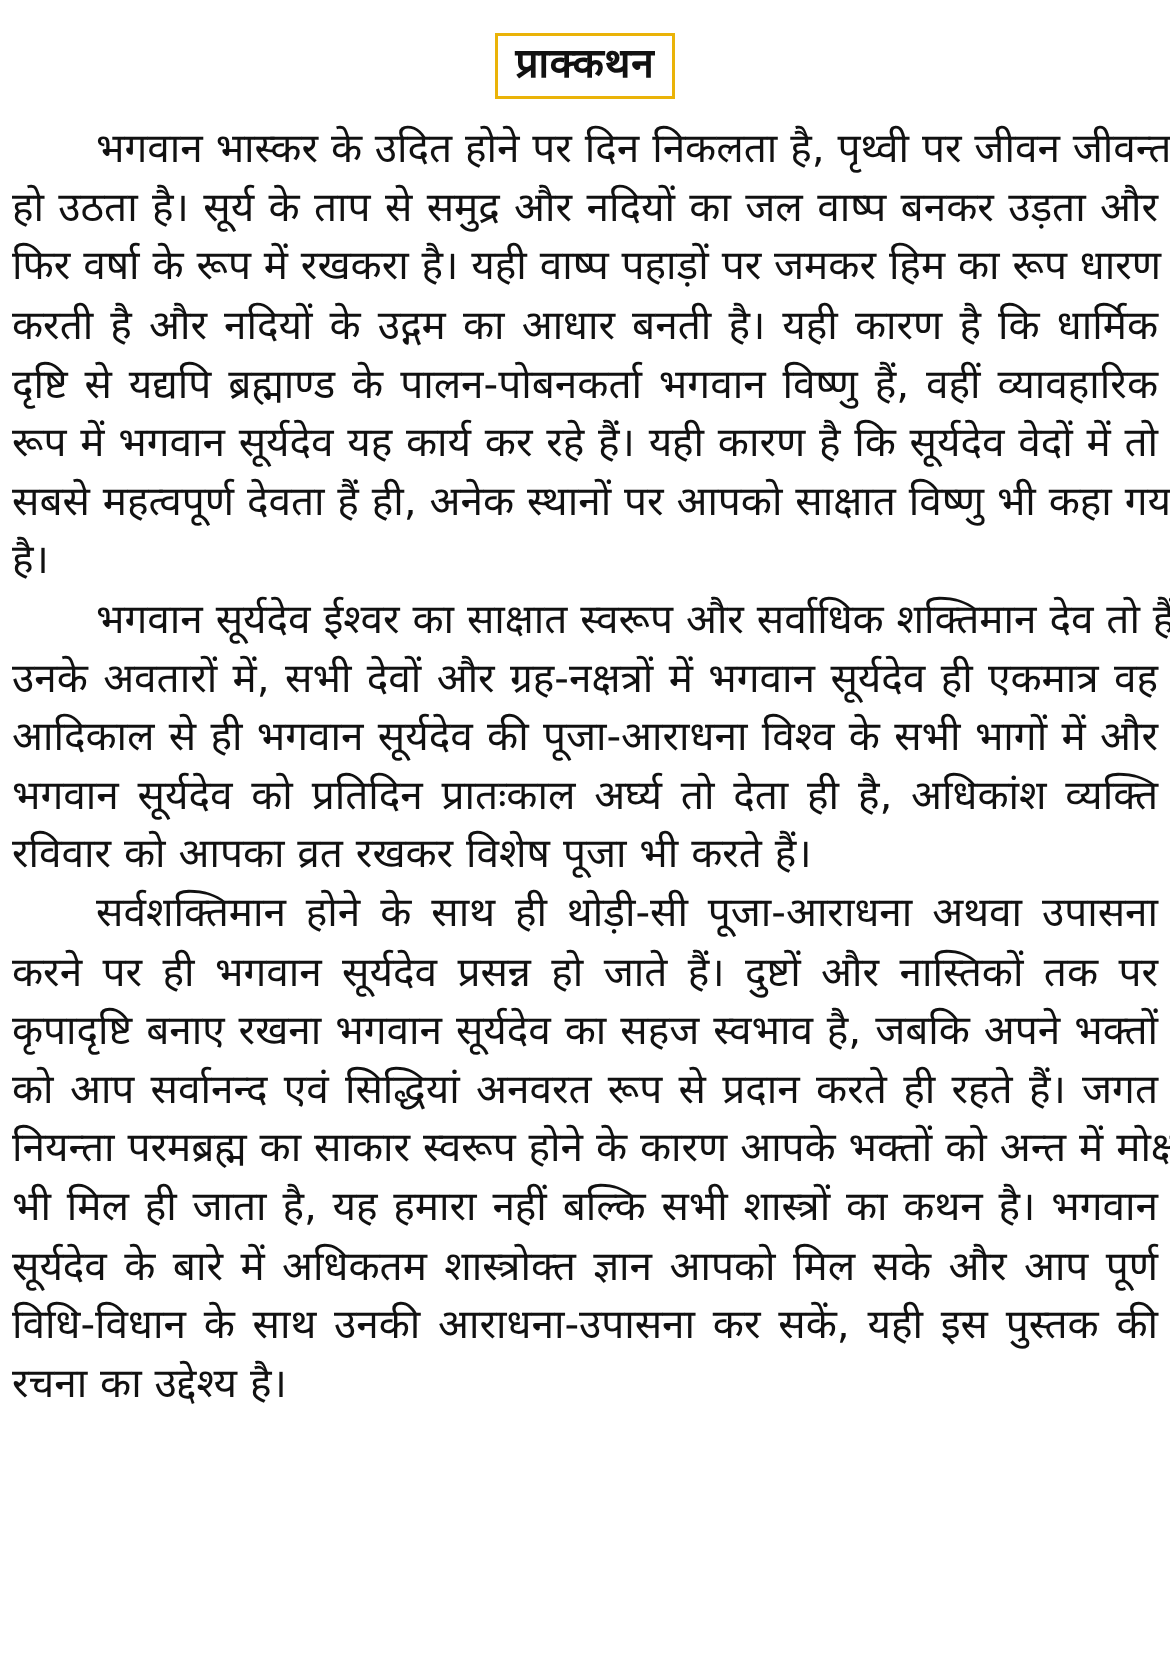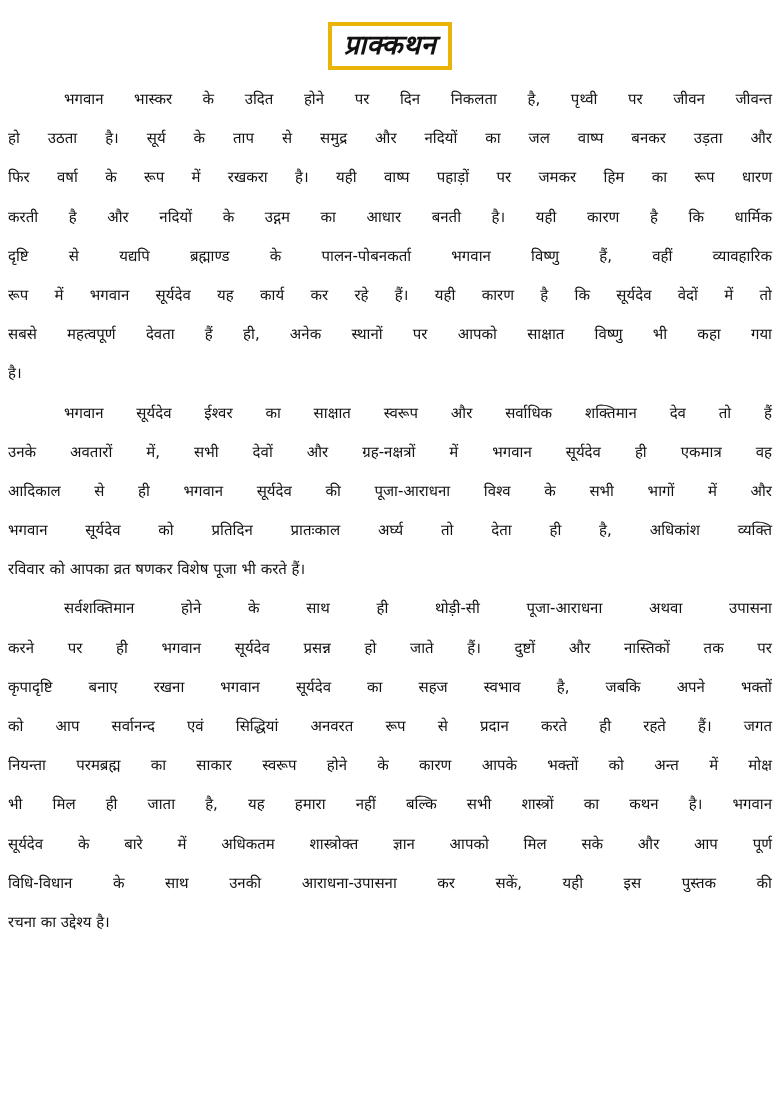--- a/index.html
+++ b/index.html
@@ -17,39 +17,38 @@
   }
   .title-wrap {
     position: absolute;
     top: 22px;
     left: 0;
     width: 780px;
     text-align: center;
   }
   .title-box {
     display: inline-block;
-    border: 4px solid #eab308;
+    border: 2px solid #eab308;
     padding: 2px 12px 4px 12px;
     font-size: 27px;
     font-weight: bold;
     line-height: 34px;
     letter-spacing: 0.5px;
-    font-style: italic;
   }
   .body-text {
     position: absolute;
     top: 80px;
     left: 8px;
     width: 764px;
   }
   .line {
     display: block;
     height: 39.2px;
     line-height: 39.2px;
-    font-size: 15px;
+    font-size: 27px;
     white-space: nowrap;
     text-align: justify;
     text-align-last: justify;
     overflow: visible;
   }
   .line.indent {
     padding-left: 56px;
   }
   .line.last {
     text-align-last: left;
@@ -73,21 +72,21 @@
     <span class="line">रूप में भगवान सूर्यदेव यह कार्य कर रहे हैं। यही कारण है कि सूर्यदेव वेदों में तो</span>
     <span class="line">सबसे महत्वपूर्ण देवता हैं ही, अनेक स्थानों पर आपको साक्षात विष्णु भी कहा गया</span>
     <span class="line last">है।</span>
   </div>
 
   <div>
     <span class="line indent">भगवान सूर्यदेव ईश्वर का साक्षात स्वरूप और सर्वाधिक शक्तिमान देव तो हैं</span>
     <span class="line">उनके अवतारों में, सभी देवों और ग्रह-नक्षत्रों में भगवान सूर्यदेव ही एकमात्र वह</span>
     <span class="line">आदिकाल से ही भगवान सूर्यदेव की पूजा-आराधना विश्व के सभी भागों में और</span>
     <span class="line">भगवान सूर्यदेव को प्रतिदिन प्रातःकाल अर्घ्य तो देता ही है, अधिकांश व्यक्ति</span>
-    <span class="line last">रविवार को आपका व्रत षणकर विशेष पूजा भी करते हैं।</span>
+    <span class="line last">रविवार को आपका व्रत रखकर विशेष पूजा भी करते हैं।</span>
   </div>
 
   <div>
     <span class="line indent">सर्वशक्तिमान होने के साथ ही थोड़ी-सी पूजा-आराधना अथवा उपासना</span>
     <span class="line">करने पर ही भगवान सूर्यदेव प्रसन्न हो जाते हैं। दुष्टों और नास्तिकों तक पर</span>
     <span class="line">कृपादृष्टि बनाए रखना भगवान सूर्यदेव का सहज स्वभाव है, जबकि अपने भक्तों</span>
     <span class="line">को आप सर्वानन्द एवं सिद्धियां अनवरत रूप से प्रदान करते ही रहते हैं। जगत</span>
     <span class="line">नियन्ता परमब्रह्म का साकार स्वरूप होने के कारण आपके भक्तों को अन्त में मोक्ष</span>
     <span class="line">भी मिल ही जाता है, यह हमारा नहीं बल्कि सभी शास्त्रों का कथन है। भगवान</span>
     <span class="line">सूर्यदेव के बारे में अधिकतम शास्त्रोक्त ज्ञान आपको मिल सके और आप पूर्ण</span>

